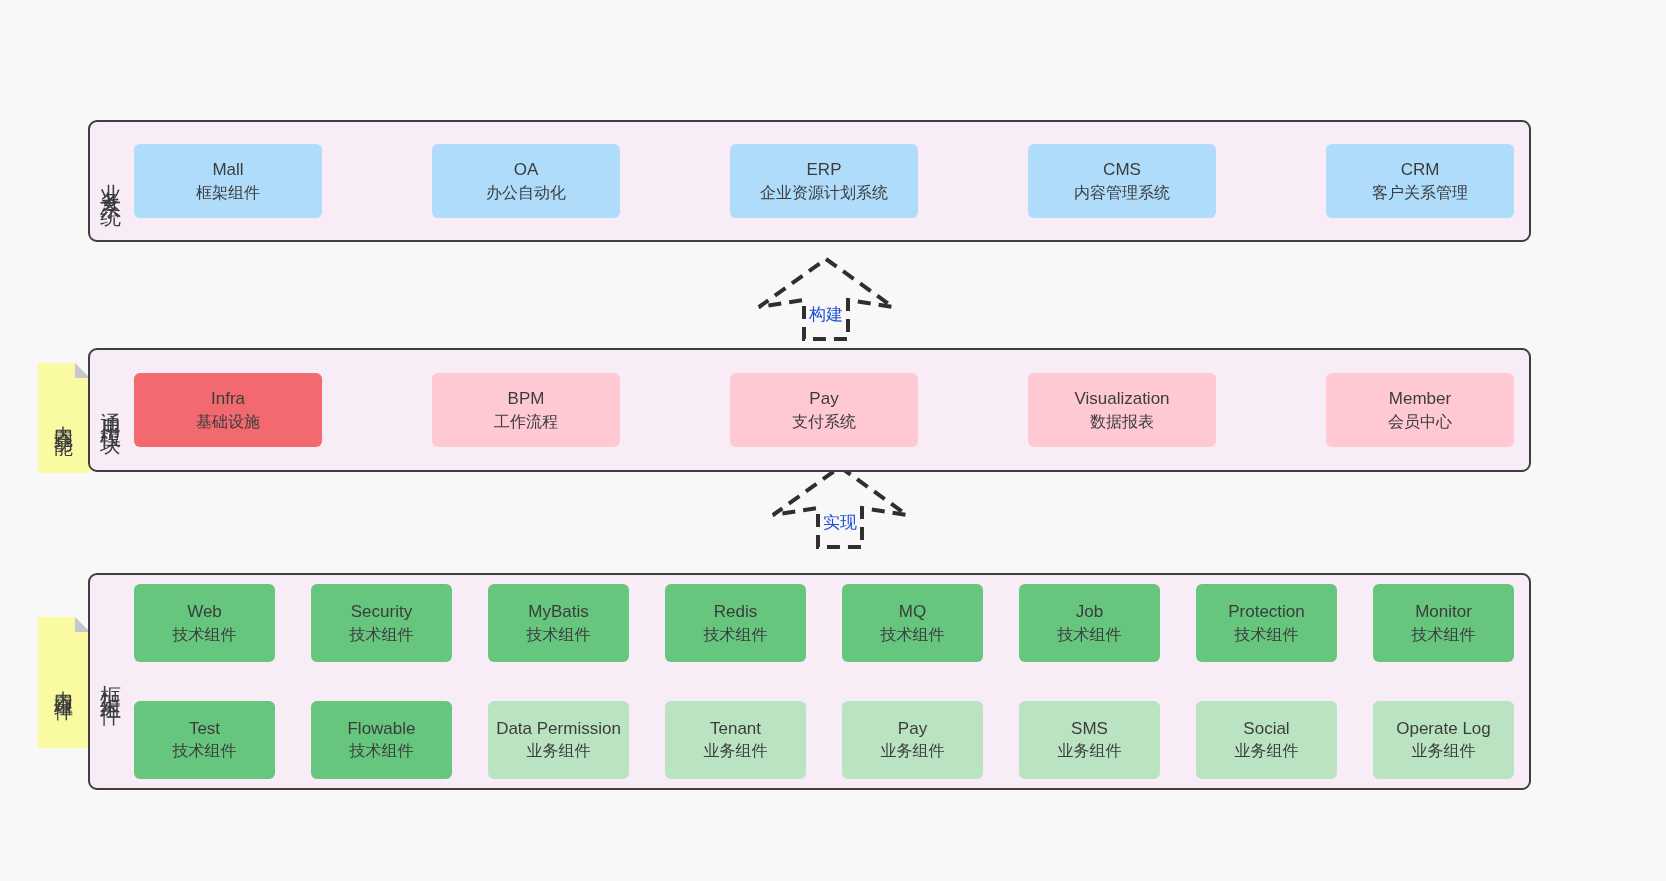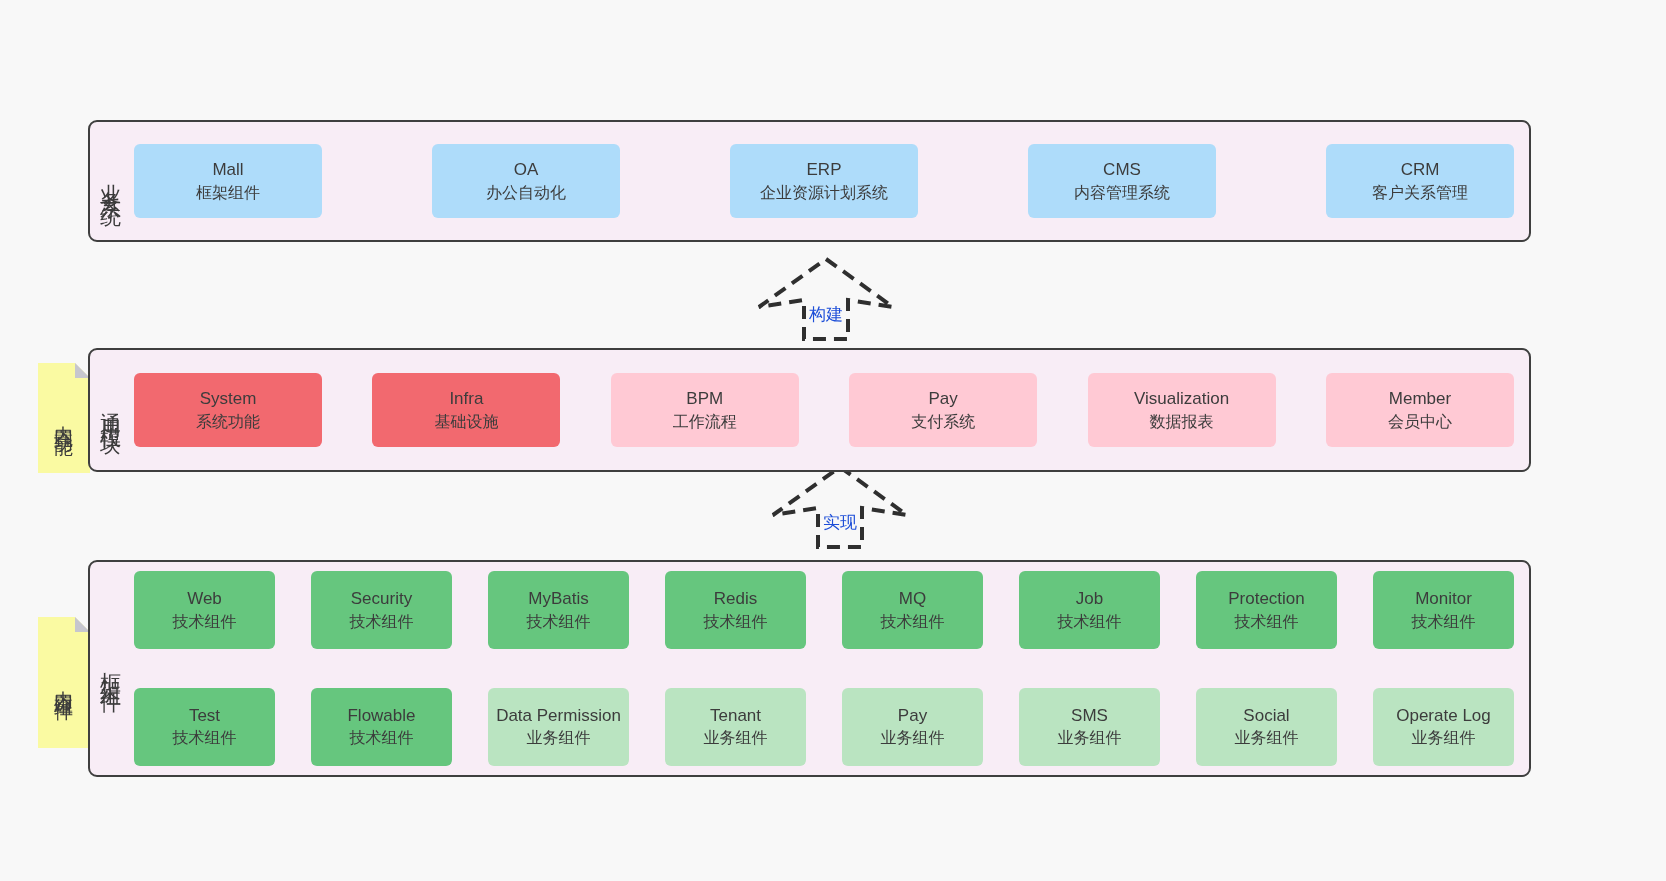--- a/index.html
+++ b/index.html
@@ -9,21 +9,21 @@
     font-family:"Liberation Sans","DejaVu Sans",sans-serif;
     color:#3c3c3c;overflow:hidden;
   }
   .section{
     position:absolute;left:88px;width:1443px;box-sizing:border-box;
     background:#f8edf6;border:2px solid #3f3f3f;border-radius:9px;
     display:flex;z-index:2;
   }
   .section-business{top:120px;height:122px;}
   .section-modules{top:348px;height:124px;}
-  .section-framework{top:560px;height:217px;}
+  .section-framework{top:573px;height:217px;}
   .side-label{
     width:42px;display:flex;align-items:center;justify-content:center;
     flex:0 0 42px;
   }
   .side-label span{
     writing-mode:vertical-rl;text-orientation:upright;
     font-size:21px;letter-spacing:7px;color:#3b3b3b;line-height:1;
   }
   .row{
     flex:1;display:flex;align-items:center;justify-content:space-between;
@@ -125,24 +125,20 @@
   </svg>
   <span class="arrow-label">构建</span>
 </div>
 
 <div class="section section-modules">
   <div class="side-label">
     <span>通用模块</span>
   </div>
   <div class="row">
       <div class="box box-wide v-red">
-        <div class="box-title">System</div>
-        <div class="box-sub">系统功能</div>
-      </div>
-      <div class="box box-wide v-red">
         <div class="box-title">Infra</div>
         <div class="box-sub">基础设施</div>
       </div>
       <div class="box box-wide v-pink">
         <div class="box-title">BPM</div>
         <div class="box-sub">工作流程</div>
       </div>
       <div class="box box-wide v-pink">
         <div class="box-title">Pay</div>
         <div class="box-sub">支付系统</div>

